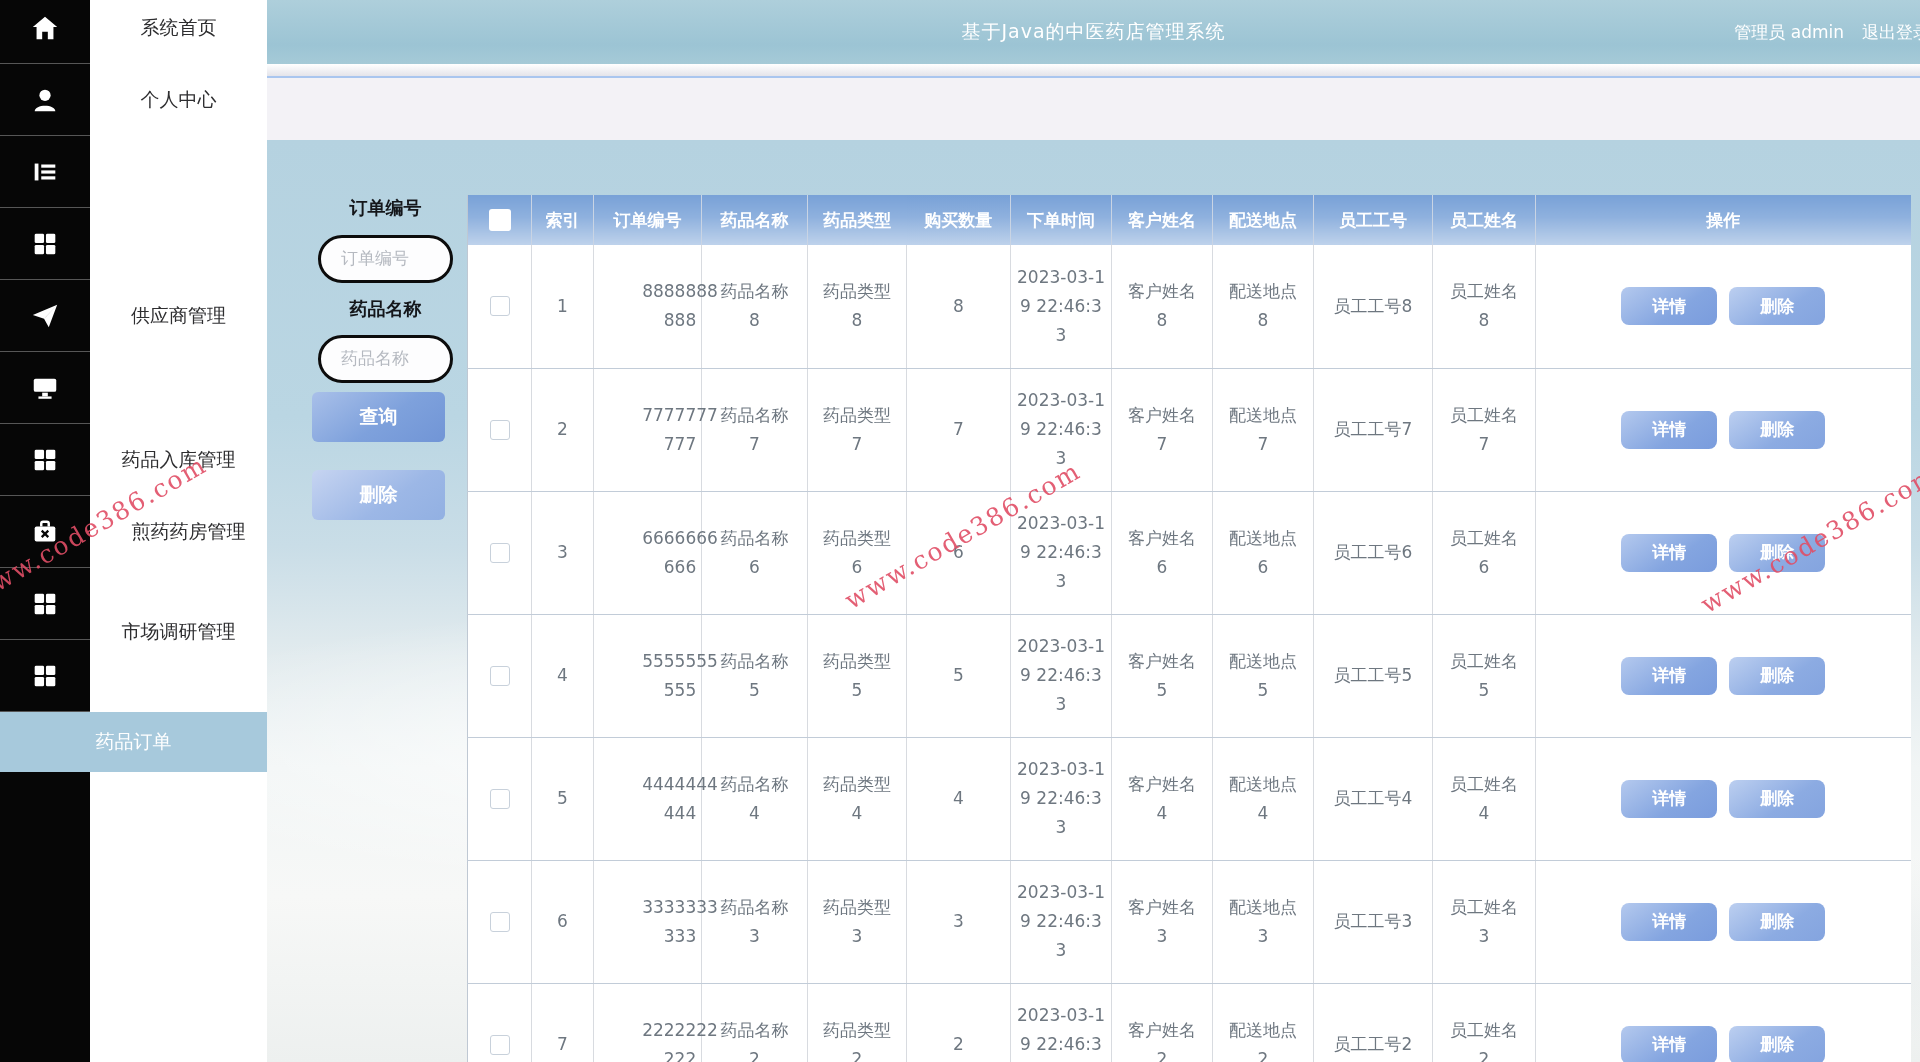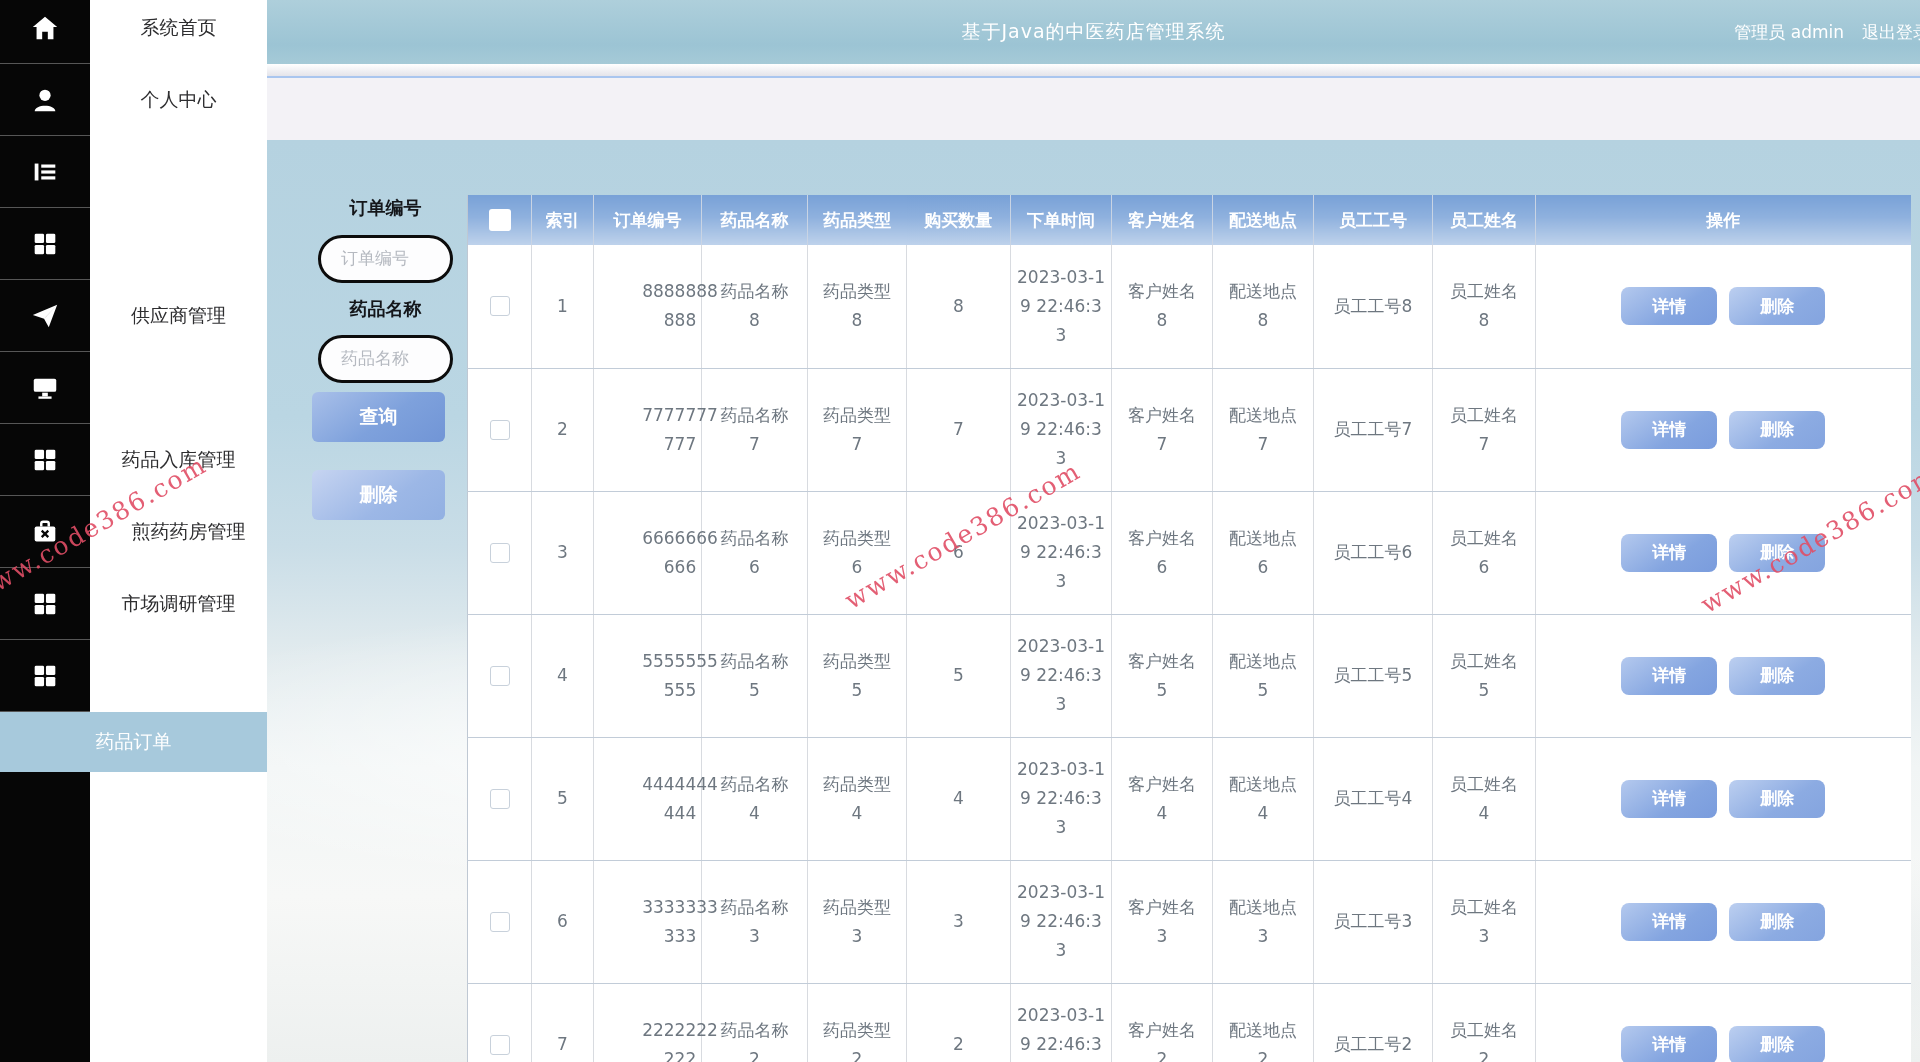--- a/index.html
+++ b/index.html
@@ -137,21 +137,21 @@
         <rect x="17" y="17" width="10" height="10" rx="1.5" fill="#fff"></rect>
       </svg>
     </div>
   </div>
 <div class="menu-col" id="menuCol">
     <div class="menu-label" style="top: -8px;">系统首页</div>
     <div class="menu-label" style="top: 64px;">个人中心</div>
     <div class="menu-label" style="top: 280px;">供应商管理</div>
     <div class="menu-label" style="top: 424px;">药品入库管理</div>
     <div class="menu-label" style="top: 496px; padding-left: 20px;">煎药药房管理</div>
-    <div class="menu-label" style="top: 568px;">市场调研管理</div>
+    <div class="menu-label" style="top: 596px;">市场调研管理</div>
   </div>
 <div class="active-item">药品订单</div>
 
 <div class="top-header">
   <div class="app-title">基于Java的中医药店管理系统</div>
   <div class="admin-box">
     <span>管理员 admin</span>
     <span style="cursor:pointer;">退出登录</span>
   </div>
 </div>

